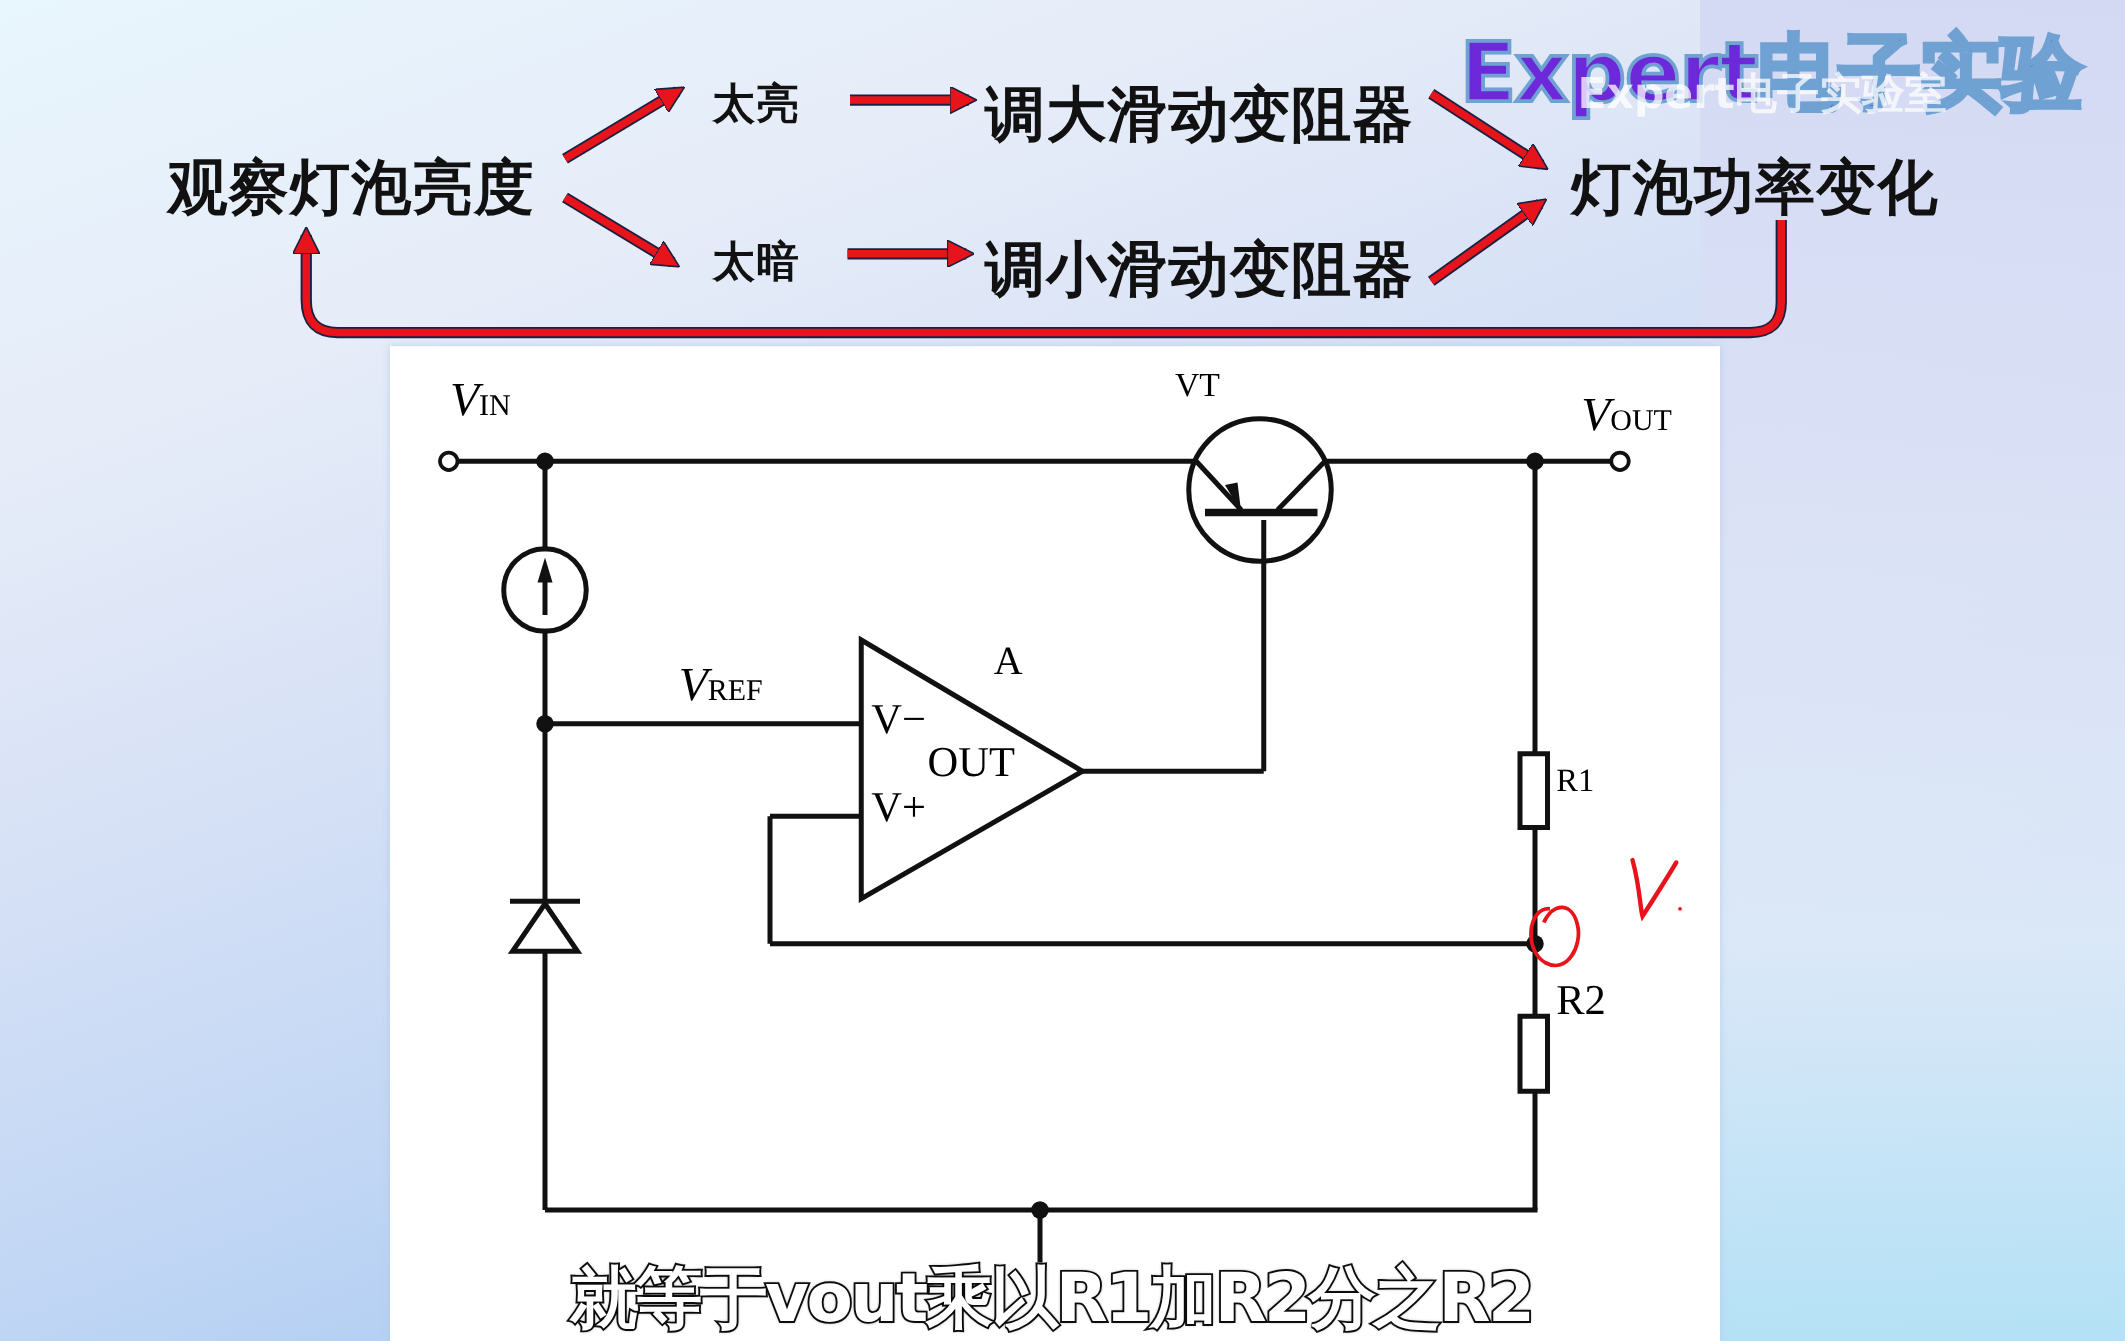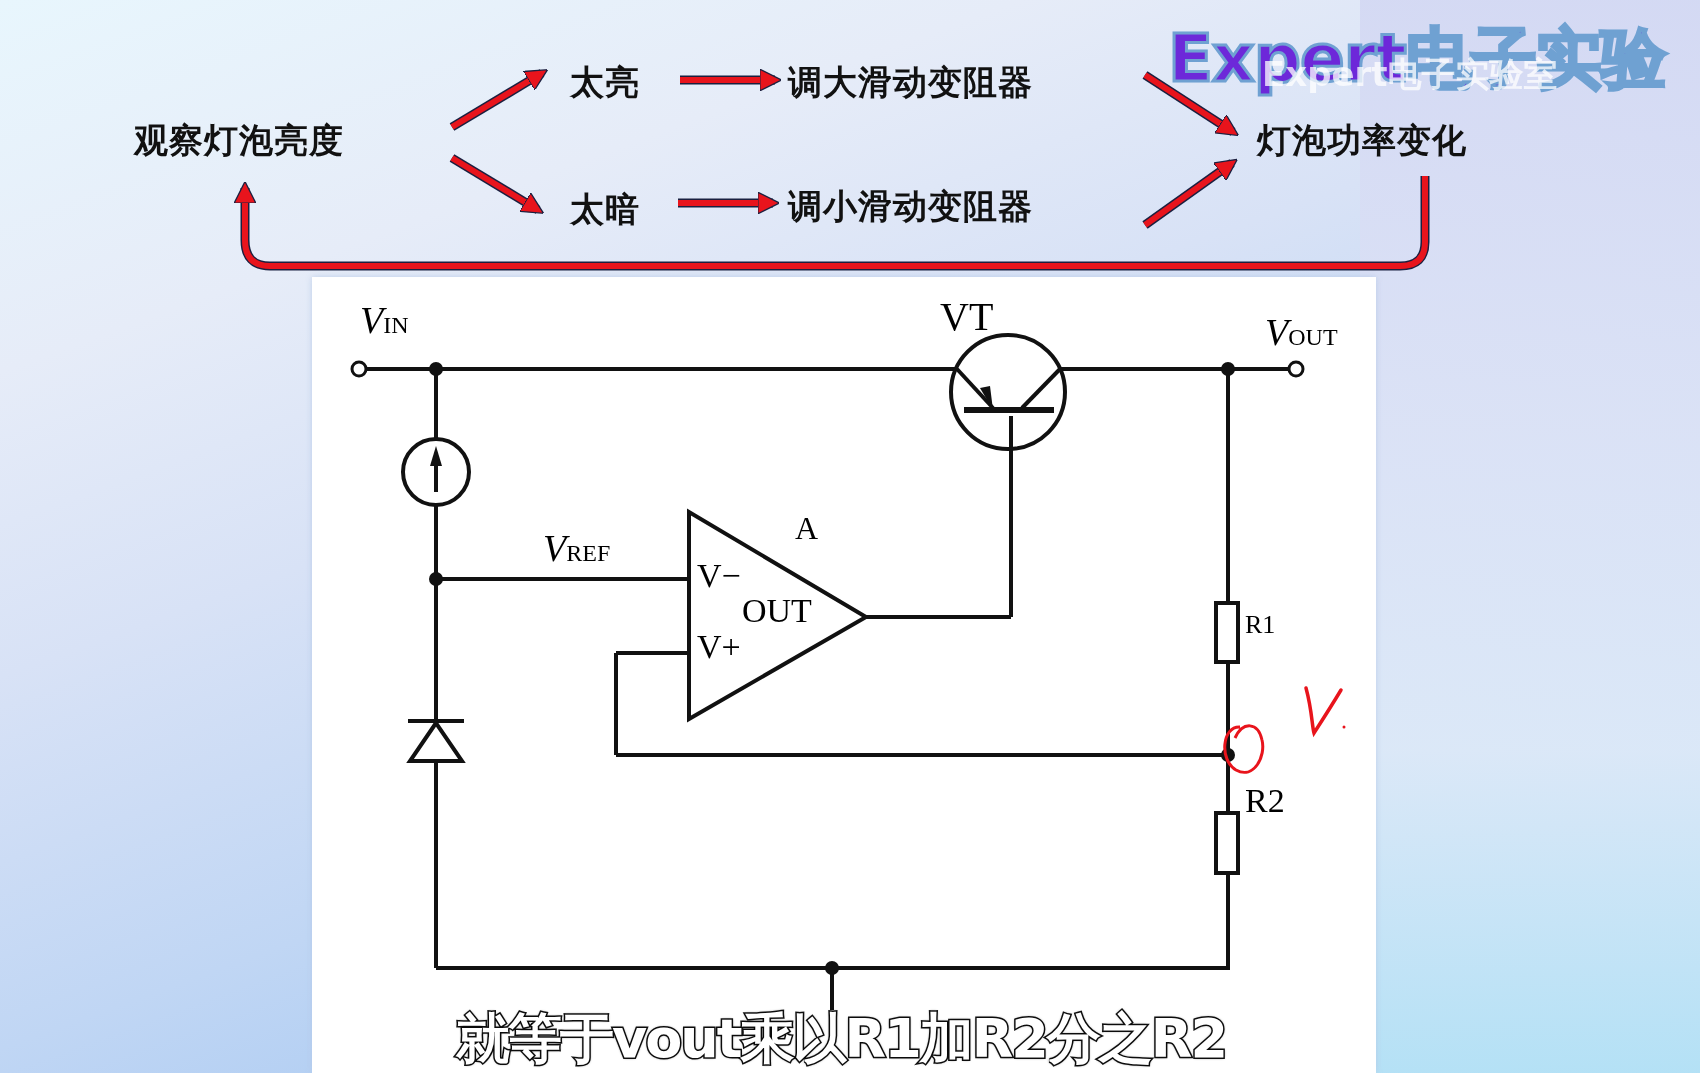--- a/index.html
+++ b/index.html
@@ -10,21 +10,21 @@
     }
     .bg-right {
       position: absolute; right: 0; top: 0; width: 340px; height: 1073px;
       background: linear-gradient(180deg, #d3d8f3 0%, #dde3f6 40%, #e0ebf8 70%, #b8e4f6 100%);
       opacity: 0.9;
     }
     .flow-text {
       position: absolute; color: #111; font-weight: bold;
       font-family: "DejaVu Sans", sans-serif; white-space: nowrap; letter-spacing: 1px;
     }
-    .big { font-size: 34px; }
+    .big { font-size: 48px; }
     .small { font-size: 34px; }
     .watermark {
       position: absolute; left: 1168px; top: 14px; font-size: 66px; font-weight: bold;
       font-family: "DejaVu Sans", sans-serif; color: #6d28d9;
       -webkit-text-stroke: 3px #6fa1d2; white-space: nowrap; letter-spacing: -1px;
     }
     .watermark2 {
       position: absolute; left: 1262px; top: 52px; font-size: 34px; font-weight: bold;
       color: rgba(255,255,255,0.75); white-space: nowrap;
       font-family: "DejaVu Sans", sans-serif;
@@ -144,21 +144,21 @@
   <circle cx="359" cy="369" r="7" fill="#fff" stroke="#111" stroke-width="3"></circle>
   <circle cx="1296" cy="369" r="7" fill="#fff" stroke="#111" stroke-width="3"></circle>
 
   <path d="M1240,727 C1222,726 1219,760 1236,770 C1254,780 1266,756 1262,740 C1258,722 1243,721 1235,738" stroke="#e8141c" stroke-width="3" fill="none"></path>
   <path d="M1306,688 C1312,710 1312,726 1314,733 C1325,716 1335,700 1341,690" stroke="#e8141c" stroke-width="3.5" fill="none" stroke-linecap="round"></path>
   <circle cx="1344" cy="727" r="1.5" fill="#e8141c"></circle>
 </svg>
 
 <div class="lbl" style="left:360px; top:298px; font-size:38px; font-style:italic;"><span>V</span><span style="font-size:24px; font-style:normal;">IN</span></div>
 <div class="lbl" style="left:1265px; top:310px; font-size:38px; font-style:italic;text-align:center;"><span>V</span><span style="font-size:24px; font-style:normal;">OUT</span></div>
-<div class="lbl" style="left:940px; top:293px; font-size:40px;">VT</div>
+<div class="lbl" style="left:940px; top:293px; font-size:27px;">VT</div>
 <div class="lbl" style="left:795px; top:510px; font-size:32px;">A</div>
 <div class="lbl" style="left:543px; top:526px; font-size:38px; font-style:italic;"><span>V</span><span style="font-size:24px; font-style:normal;">REF</span></div>
 <div class="lbl" style="left:697px; top:557px; font-size:34px;">V−</div>
 <div class="lbl" style="left:742px; top:592px; font-size:34px;">OUT</div>
 <div class="lbl" style="left:697px; top:628px; font-size:34px;">V+</div>
 <div class="lbl" style="left:1245px; top:610px; font-size:26px;">R1</div>
 <div class="lbl" style="left:1245px; top:782px; font-size:34px;">R2</div>
 
 <div class="subtitle">就等于vout乘以R1加R2分之R2</div>
 

